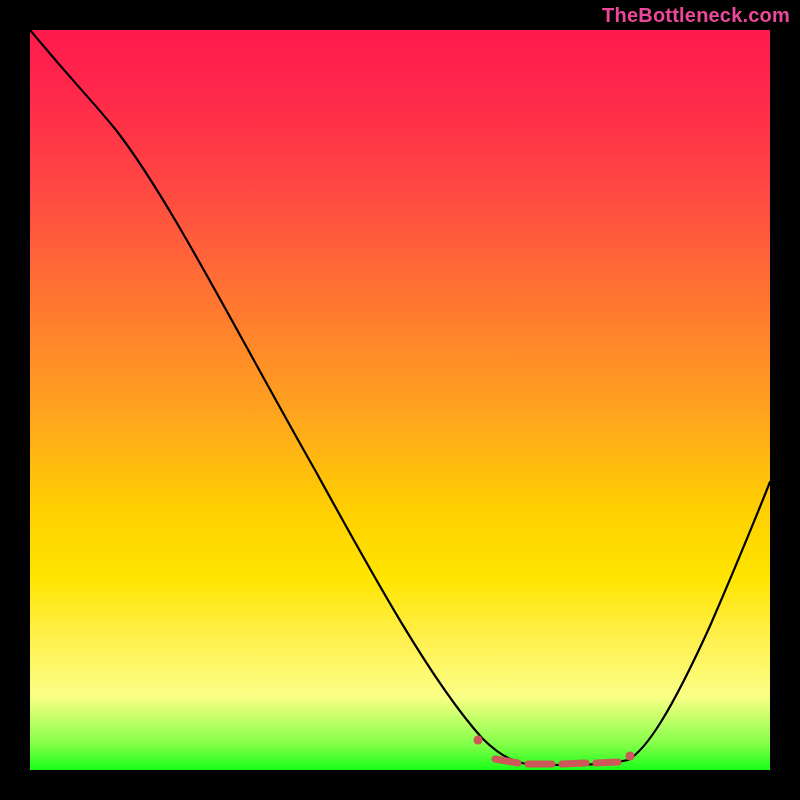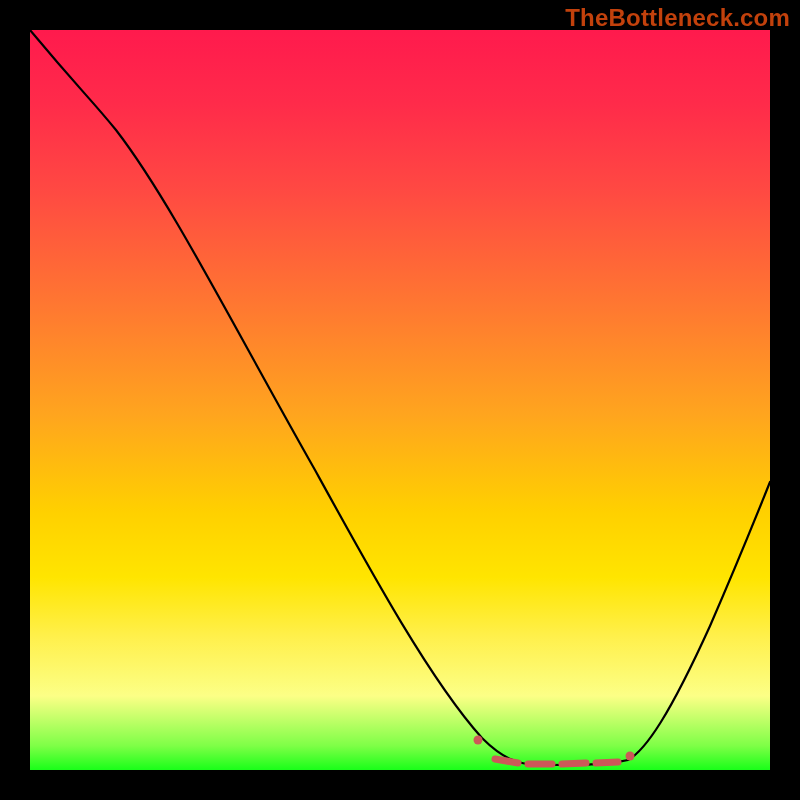--- a/index.html
+++ b/index.html
@@ -8,23 +8,23 @@
     position: relative;
     width: 800px;
     height: 800px;
     background: #000;
   }
   .watermark {
     position: absolute;
     top: 4px;
     right: 10px;
     font-family: Arial, Helvetica, sans-serif;
-    font-size: 24px;
+    font-size: 20px;
     font-weight: 600;
-    color: #c2410c;
+    color: #ec4899;
     z-index: 5;
     letter-spacing: 0.2px;
   }
   .plot-area {
     position: absolute;
     left: 30px;
     top: 30px;
     width: 740px;
     height: 740px;
     overflow: hidden;

